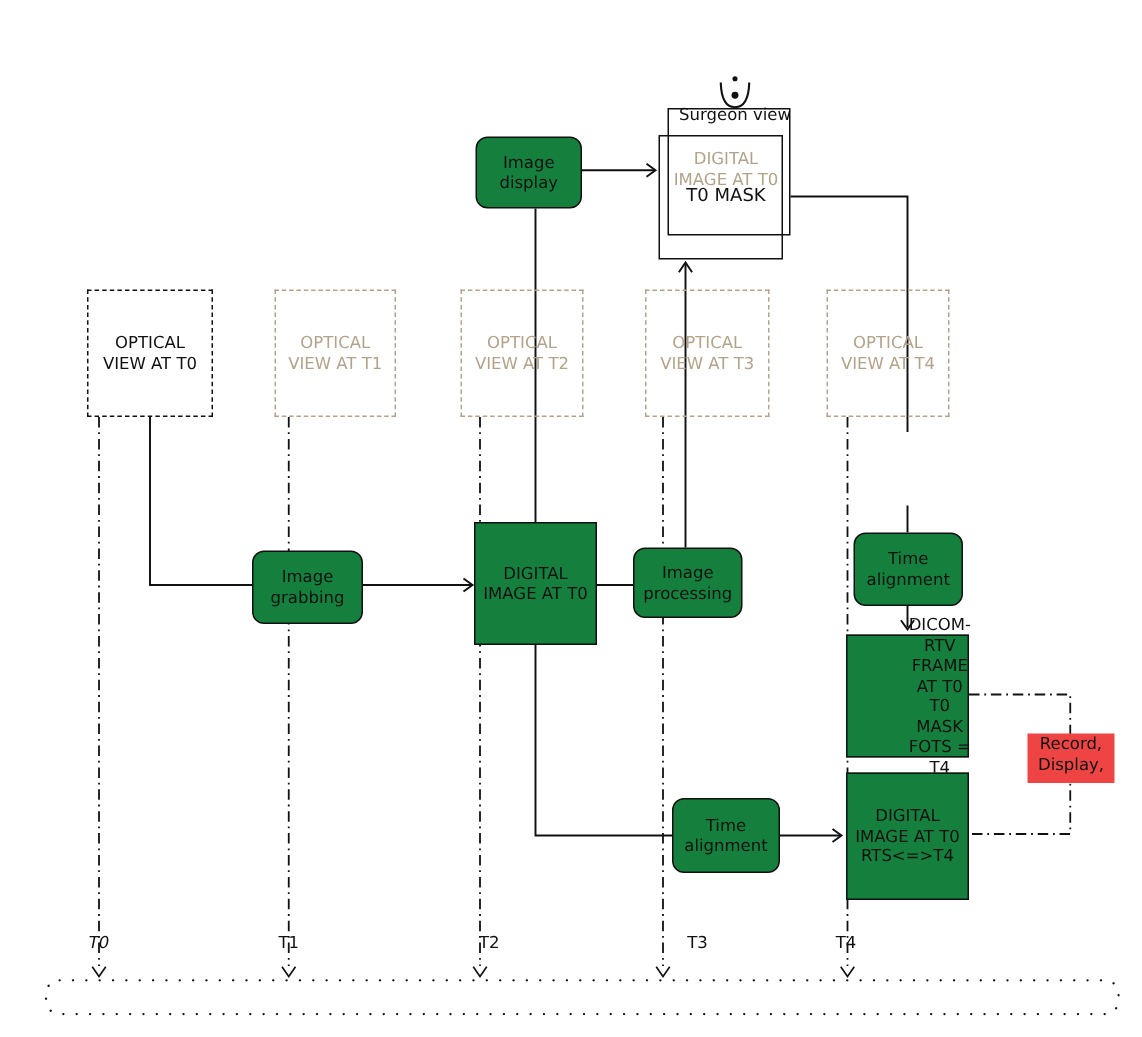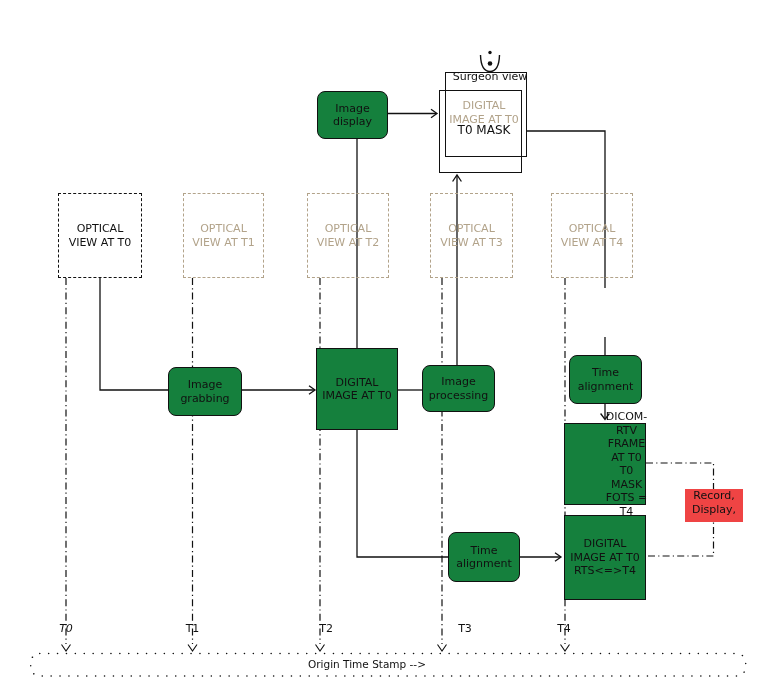--- a/index.html
+++ b/index.html
@@ -126,15 +126,14 @@
 
   <div class="abs txt label whitebg" style="left:685px; top:489px; width:58px; height:33px;">Record,
 Display,</div>
 
   <div class="abs txt label" style="left:53px;  top:622px; width:26px; height:14px;font-style:italic;">T0</div>
   <div class="abs txt label" style="left:179.5px; top:622px; width:26px; height:14px;">T1</div>
   <div class="abs txt label" style="left:307px; top:622px; width:26px; height:14px;text-align:right;">T2</div>
   <div class="abs txt label" style="left:429px; top:622px; width:26px; height:14px;margin-left:23px;">T3</div>
   <div class="abs txt label" style="left:520px; top:622px; width:26px; height:14px;margin-left:31px;">T4</div>
 
-  <div class="abs txt label" style="left:267px; top:658px; width:200px; height:15px; font-size:10.5px;">Origin Time Stamp --&gt;</div>
 
 </div>
 
 </body></html>

